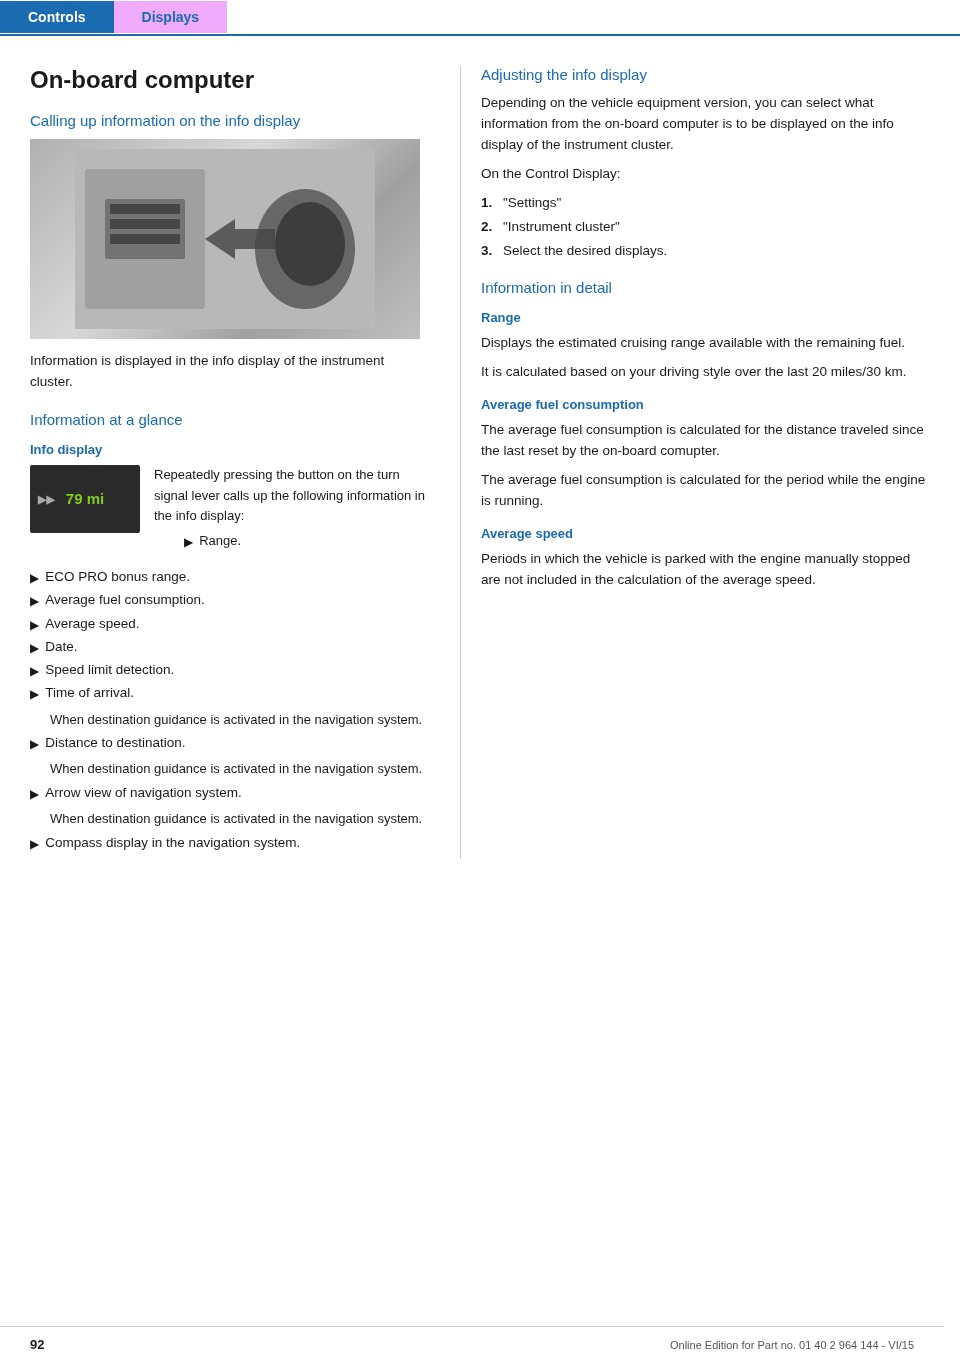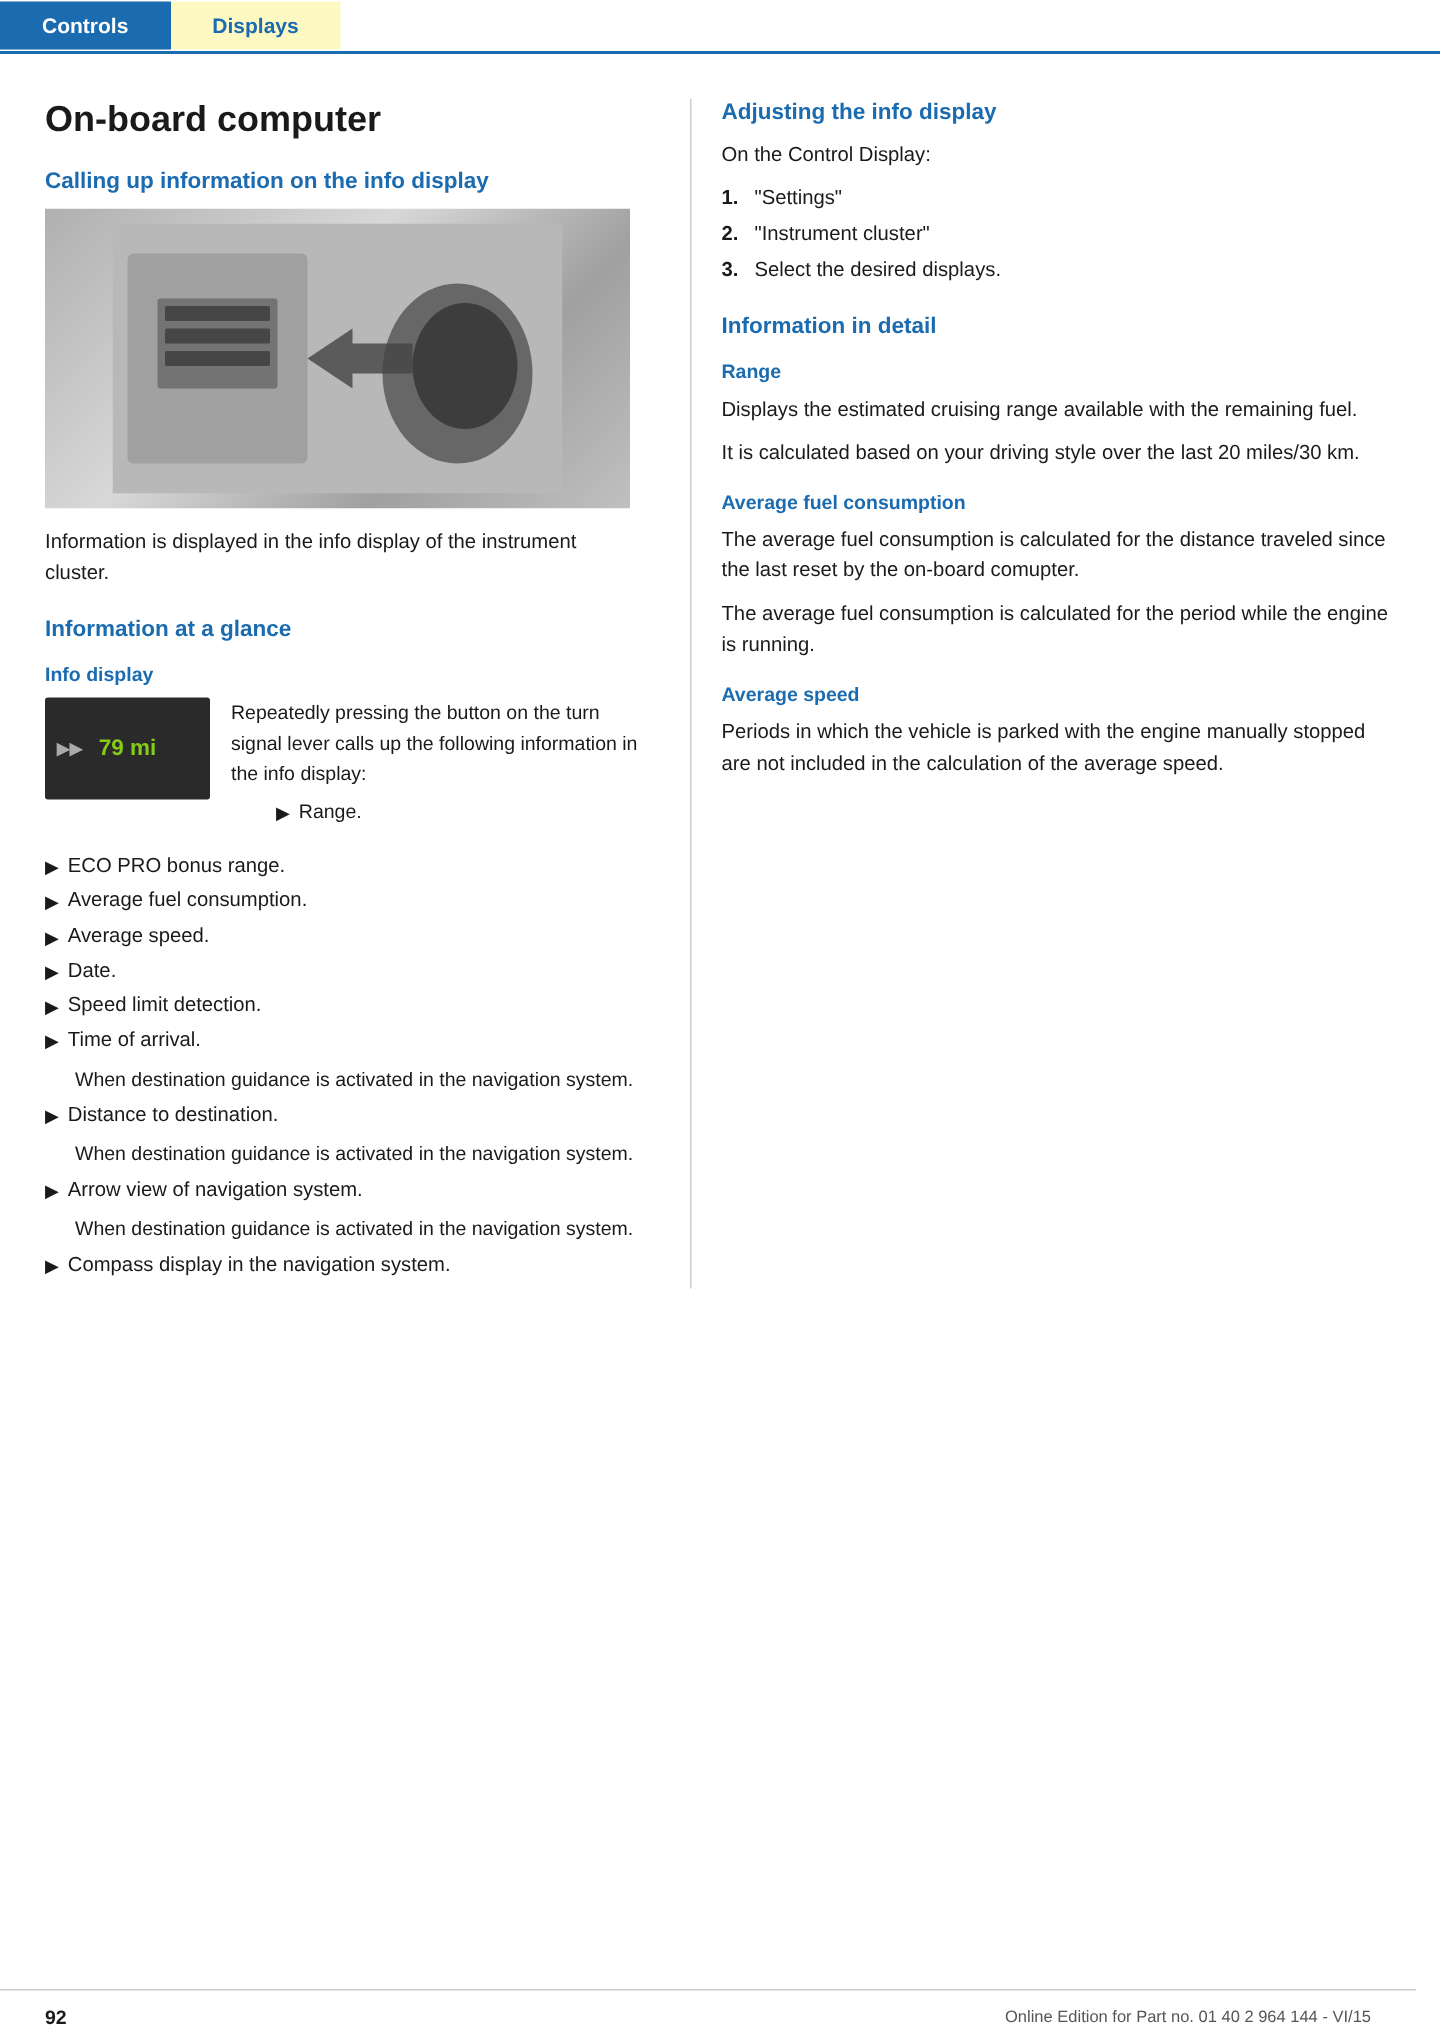--- a/index.html
+++ b/index.html
@@ -24,21 +24,21 @@
       padding: 8px 28px;
       font-size: 14px;
       font-weight: bold;
       cursor: pointer;
     }
     .nav-tab.active {
       background: #1a6baf;
       color: #fff;
     }
     .nav-tab.inactive {
-      background: #fef9c3;
+      background: #f0abfc;
       color: #1a6baf;
     }
 
     
     .content-wrapper {
       display: flex;
       padding: 30px 30px 20px 30px;
       gap: 0;
     }
 
@@ -57,21 +57,21 @@
 
     h1.page-title {
       font-size: 24px;
       font-weight: bold;
       color: #1a1a1a;
       margin-bottom: 18px;
     }
 
     h2.section-heading {
       font-size: 15px;
-      font-weight: bold;
+      font-weight: normal;
       color: #1a6baf;
       margin-bottom: 10px;
       margin-top: 18px;
     }
 
     h3.sub-heading {
       font-size: 13px;
       font-weight: bold;
       color: #1a6baf;
       margin-bottom: 8px;
@@ -350,20 +350,21 @@
     </ul>
 
   </div>
 
   <div class="col-divider"></div>
 
   <div class="right-col">
 
     <h2 class="section-heading" style="margin-top:0;">Adjusting the info display</h2>
 
+    <p class="body-text">Depending on the vehicle equipment version, you can select what information from the on-board computer is to be displayed on the info display of the instrument cluster.</p>
     <p class="body-text">On the Control Display:</p>
 
     <ul class="numbered-list">
       <li>
         <span class="num-label">1.</span>
         <span>"Settings"</span>
       </li>
       <li>
         <span class="num-label">2.</span>
         <span>"Instrument cluster"</span>

